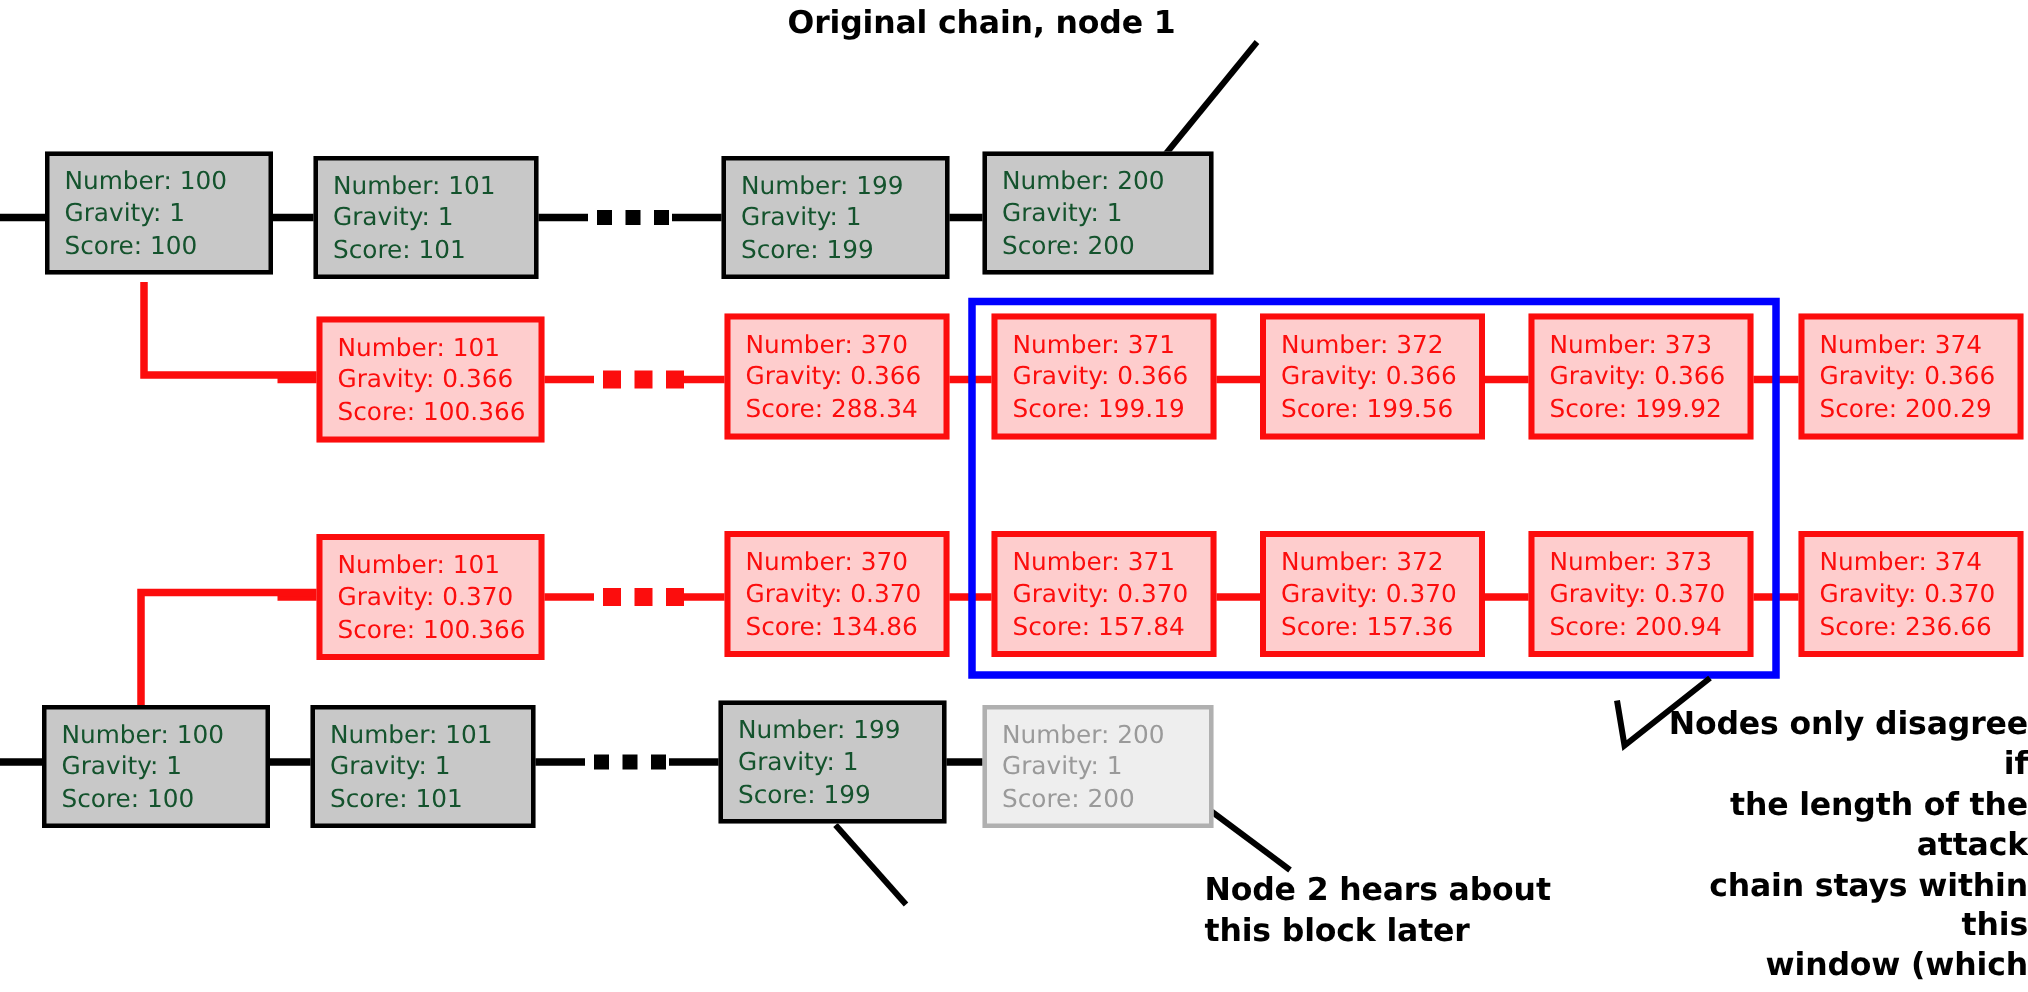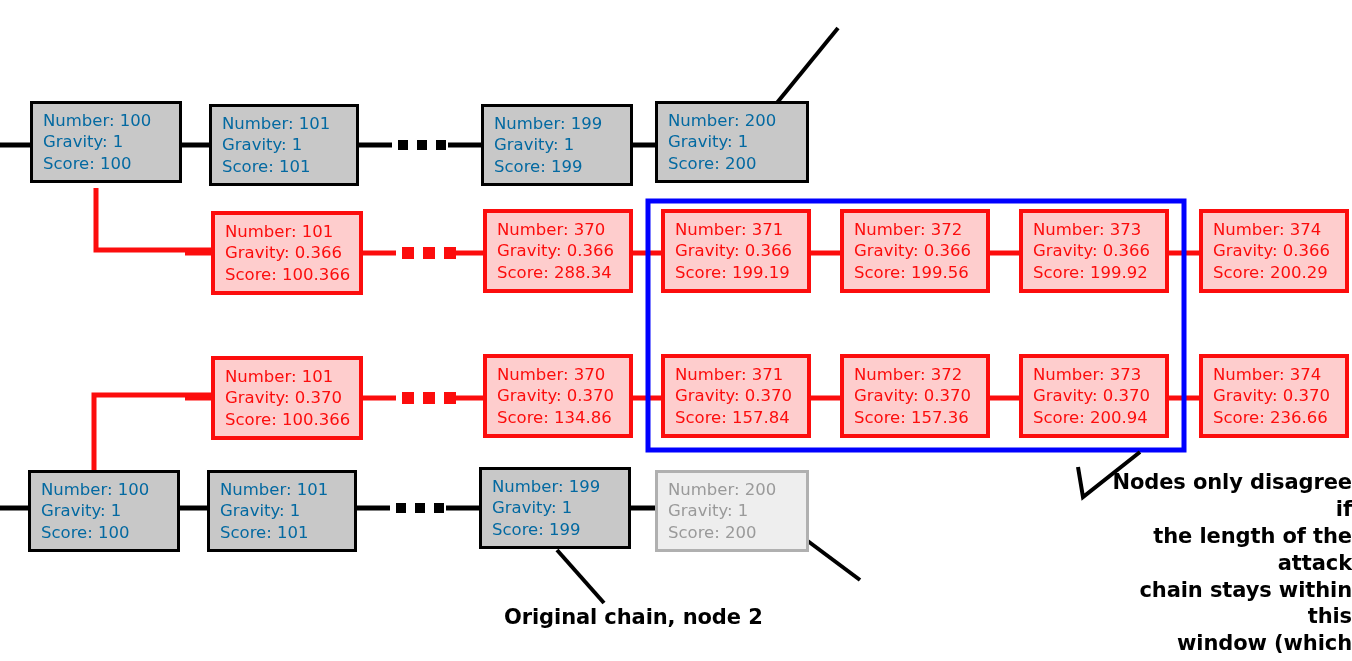--- a/index.html
+++ b/index.html
@@ -31,21 +31,21 @@
     font-size: 16.5px;
     line-height: 1.30;
     white-space: nowrap;
     z-index: 5;
   }
   .node .ln { display: block; }
 
   .node.gray {
     background: #c8c8c8;
     border: 3px solid #000000;
-    color: #0369a1;
+    color: #14532d;
   }
   .node.faded {
     background: #eeeeee;
     border: 3px solid #b0b0b0;
     color: #9a9a9a;
   }
   .node.red {
     background: #fecdcd;
     border: 4px solid #fc0d0d;
     color: #fc0d0d;
@@ -235,23 +235,25 @@
     <span class="ln">Number: 199</span>
     <span class="ln">Gravity: 1</span>
     <span class="ln">Score: 199</span>
   </div>
   <div class="node faded" style="left:655px; top:470px; width:154px;">
     <span class="ln">Number: 200</span>
     <span class="ln">Gravity: 1</span>
     <span class="ln">Score: 200</span>
   </div>
 
-
-  <div class="anno" style="left:504px; top:604px;">Original chain, node 2</div>
-
+  <div class="anno" style="left:525px; top:2px;">Original chain, node 1</div>
+
+
+  <div class="anno multi" style="left:803px; top:580px;">Node 2 hears about
+this block later</div>
 
   <div class="anno multi" style="left:1112px; top:469px;text-align:right;">Nodes only disagree if
 the length of the attack
 chain stays within this
 window (which slides
 right as the main chain
 lengthens)</div>
 
 </div>
 

